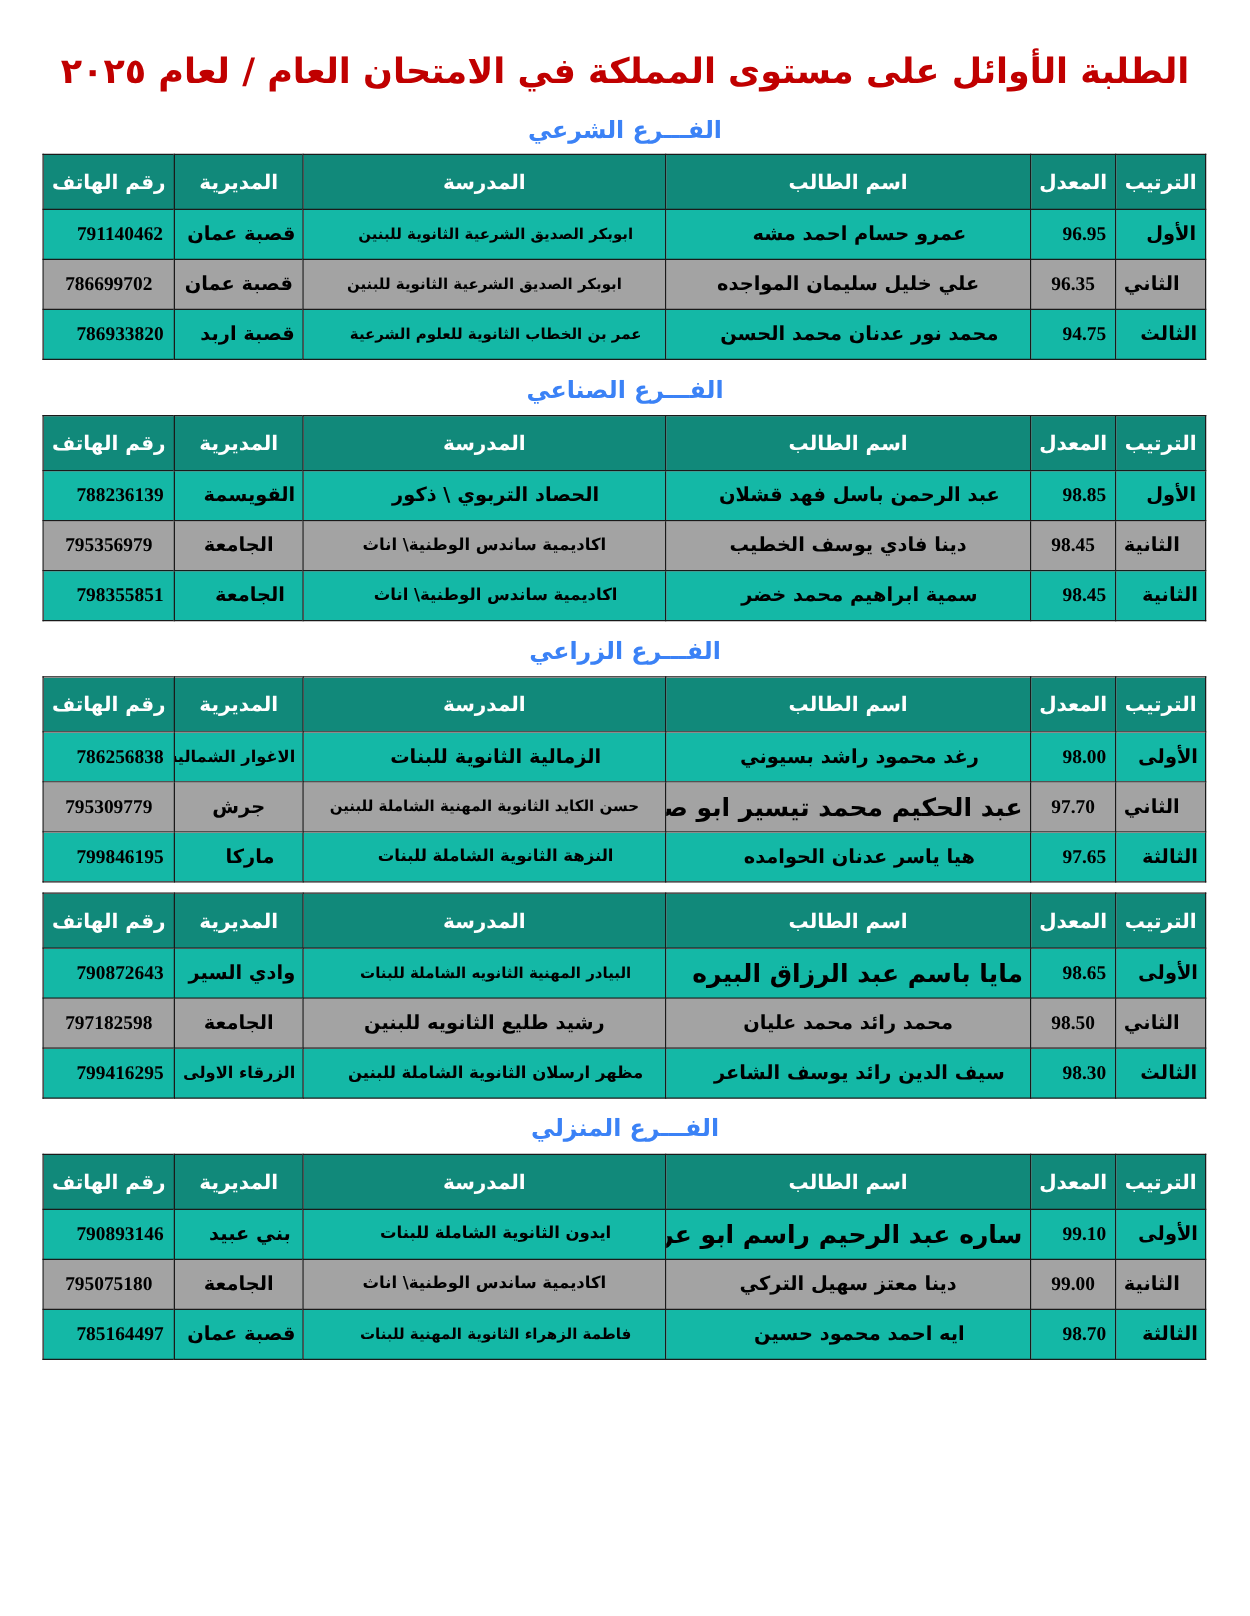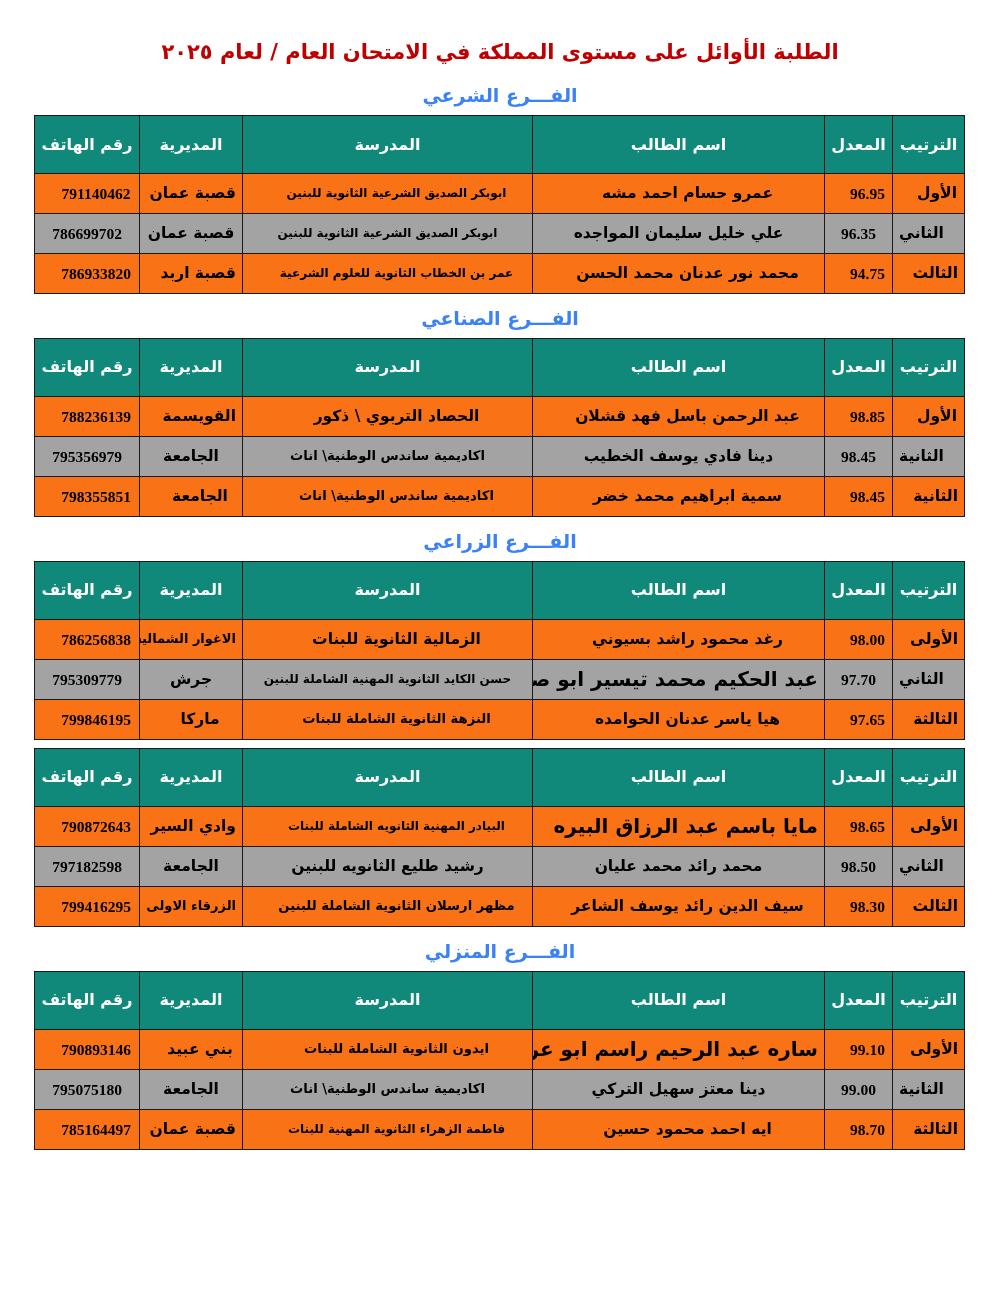--- a/index.html
+++ b/index.html
@@ -16,21 +16,21 @@
   .page {
     width: 1000px;
     height: 1293px;
     padding: 40px 35px 0 35px;
     position: relative;
   }
 
   .doc-title {
     text-align: center;
     color: #c00000;
-    font-size: 21px;
+    font-size: 28px;
     font-weight: bold;
     line-height: 1.2;
     margin-bottom: 14px;
     letter-spacing: 0.1px;
   }
 
   .section { margin-bottom: 8px; }
 
   .section-heading {
     text-align: center;
@@ -58,25 +58,25 @@
     vertical-align: middle;
     white-space: nowrap;
     overflow: hidden;
   }
 
   table.results thead th {
     background: #11897a;
     color: #ffffff;
     font-weight: bold;
     font-size: 16px;
-    height: 58px;
+    height: 44px;
     text-align: center;
   }
 
-  table.results tbody tr.row-odd td { background: #f97316; padding-left: 24px; }
+  table.results tbody tr.row-odd td { background: #14b8a6; padding-left: 24px; }
   table.results tbody tr.row-even td { background: #a3a3a3; }
 
   
   col.c-rank   { width: 72px; }
   col.c-avg    { width: 68px; }
   col.c-student{ width: 292px; }
   col.c-school { width: 290px; }
   col.c-dir    { width: 103px; }
   col.c-phone  { width: 105px; }
 

